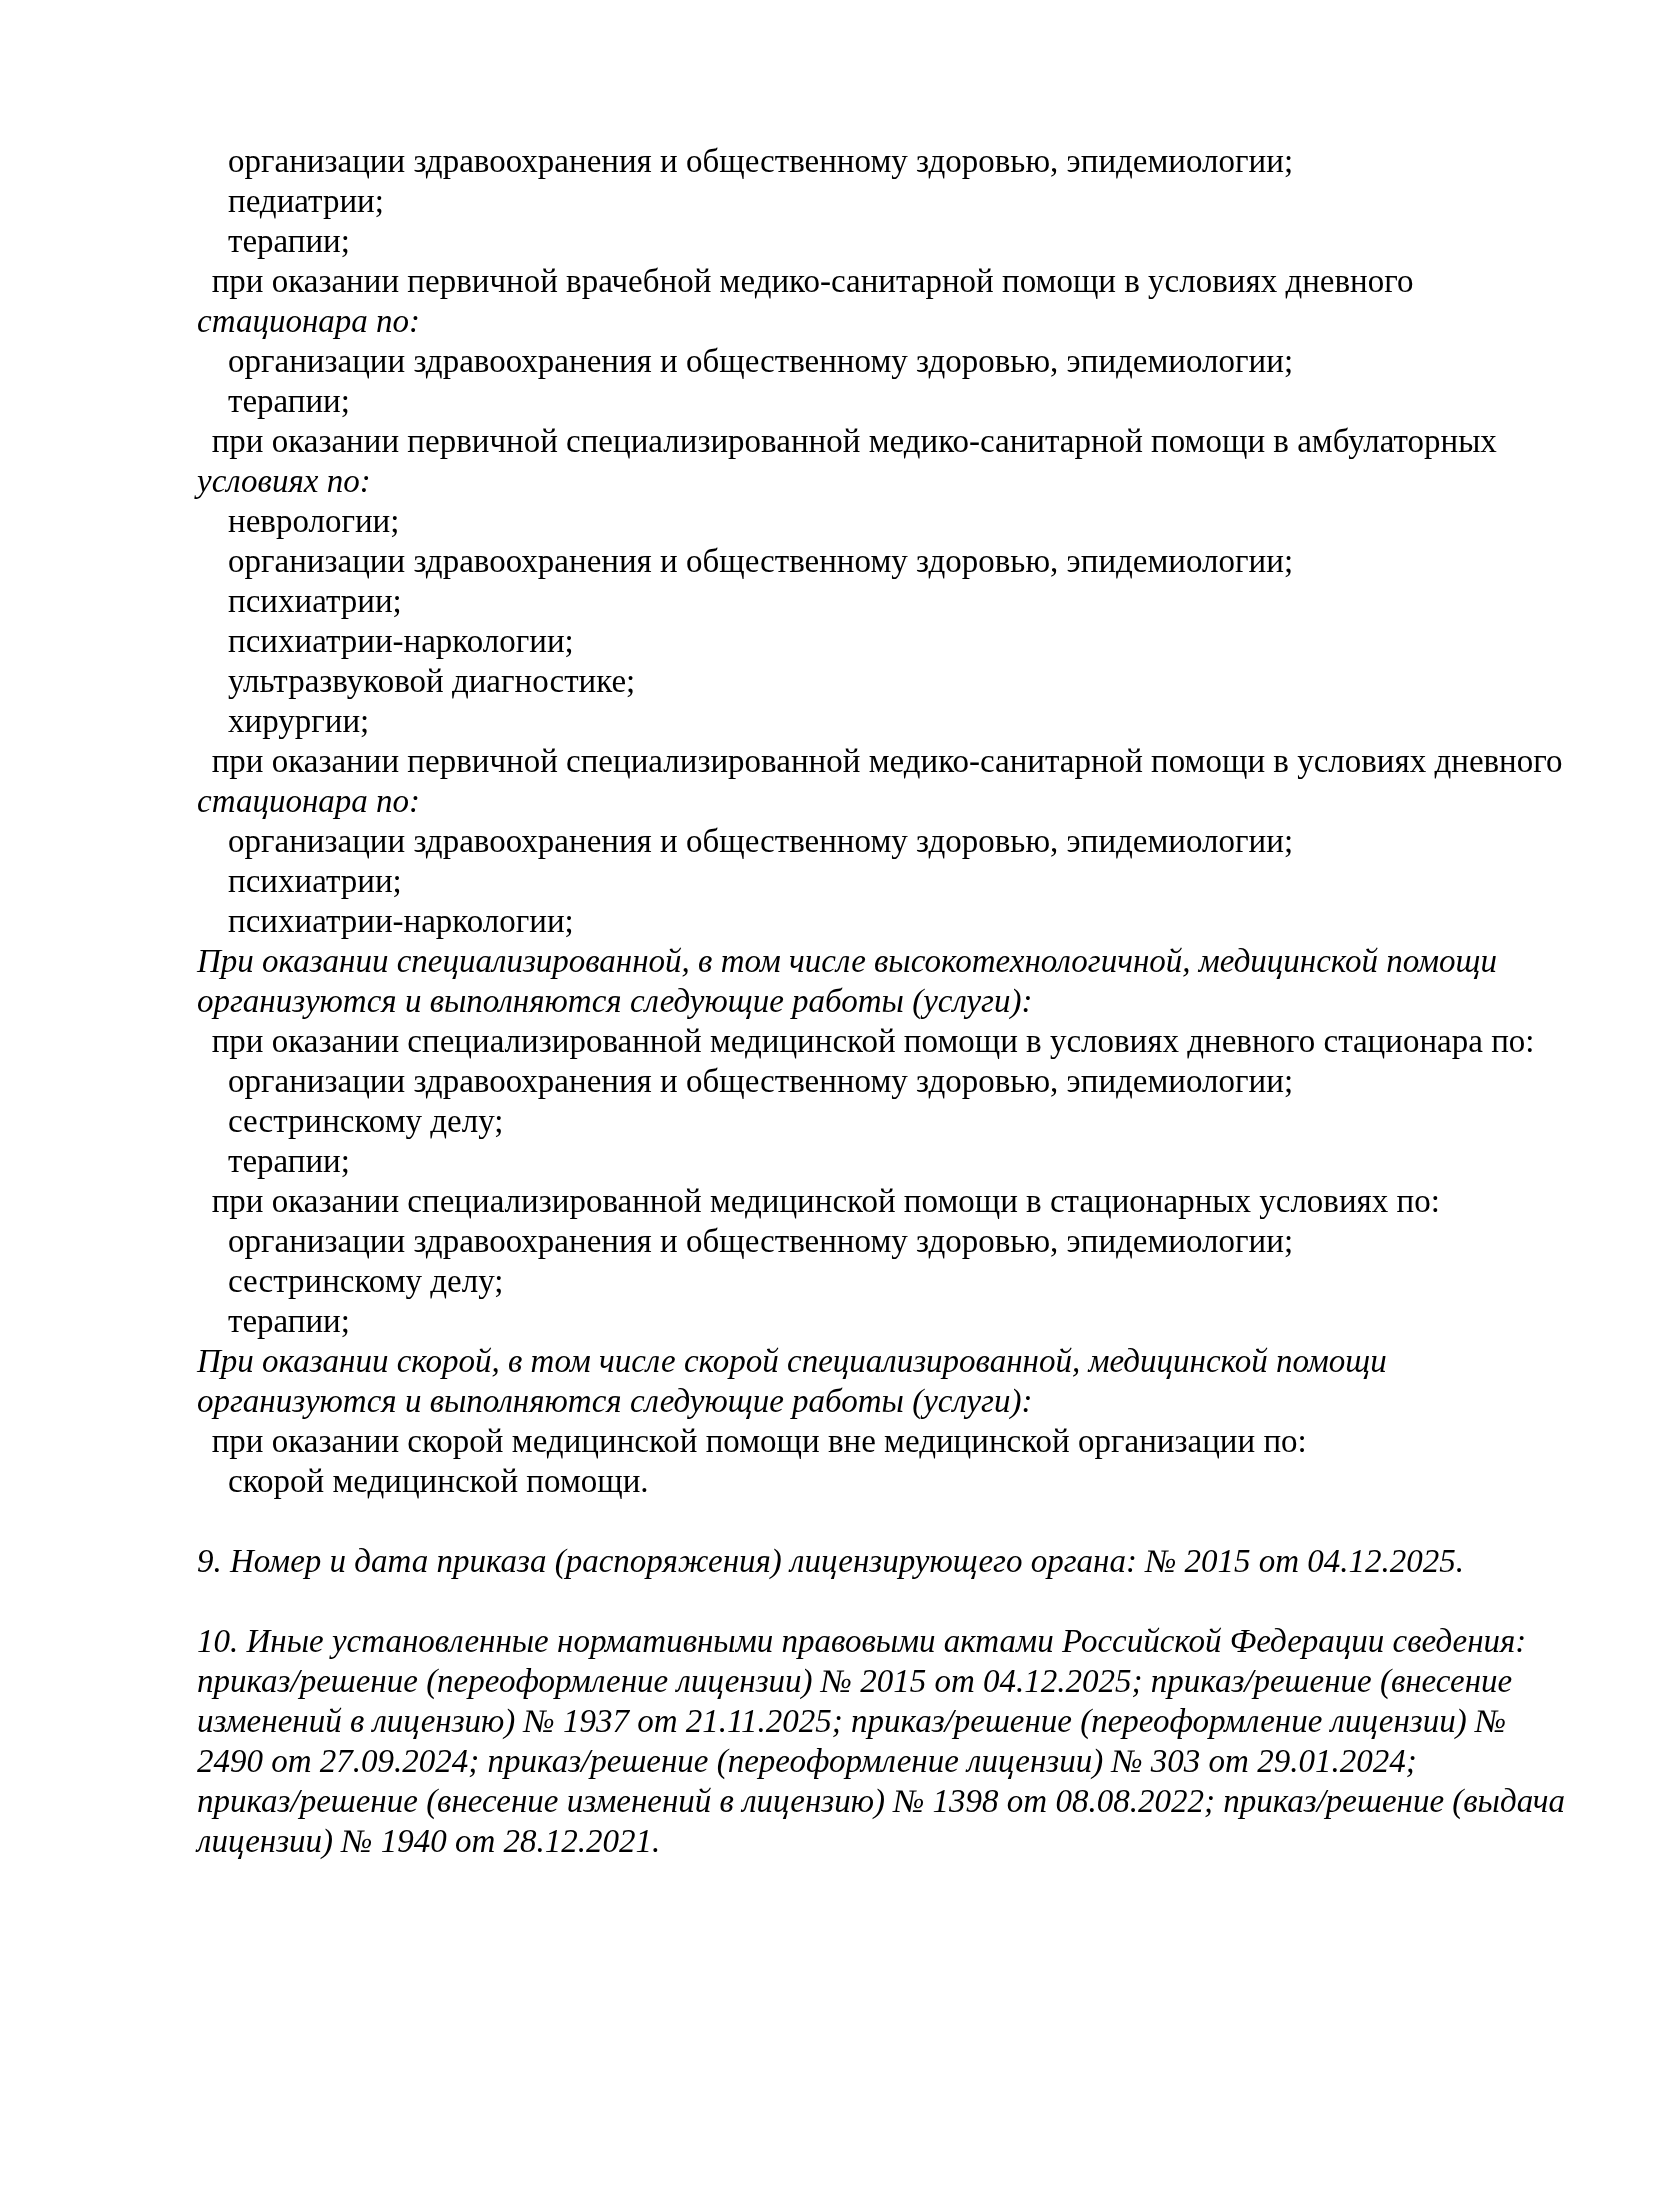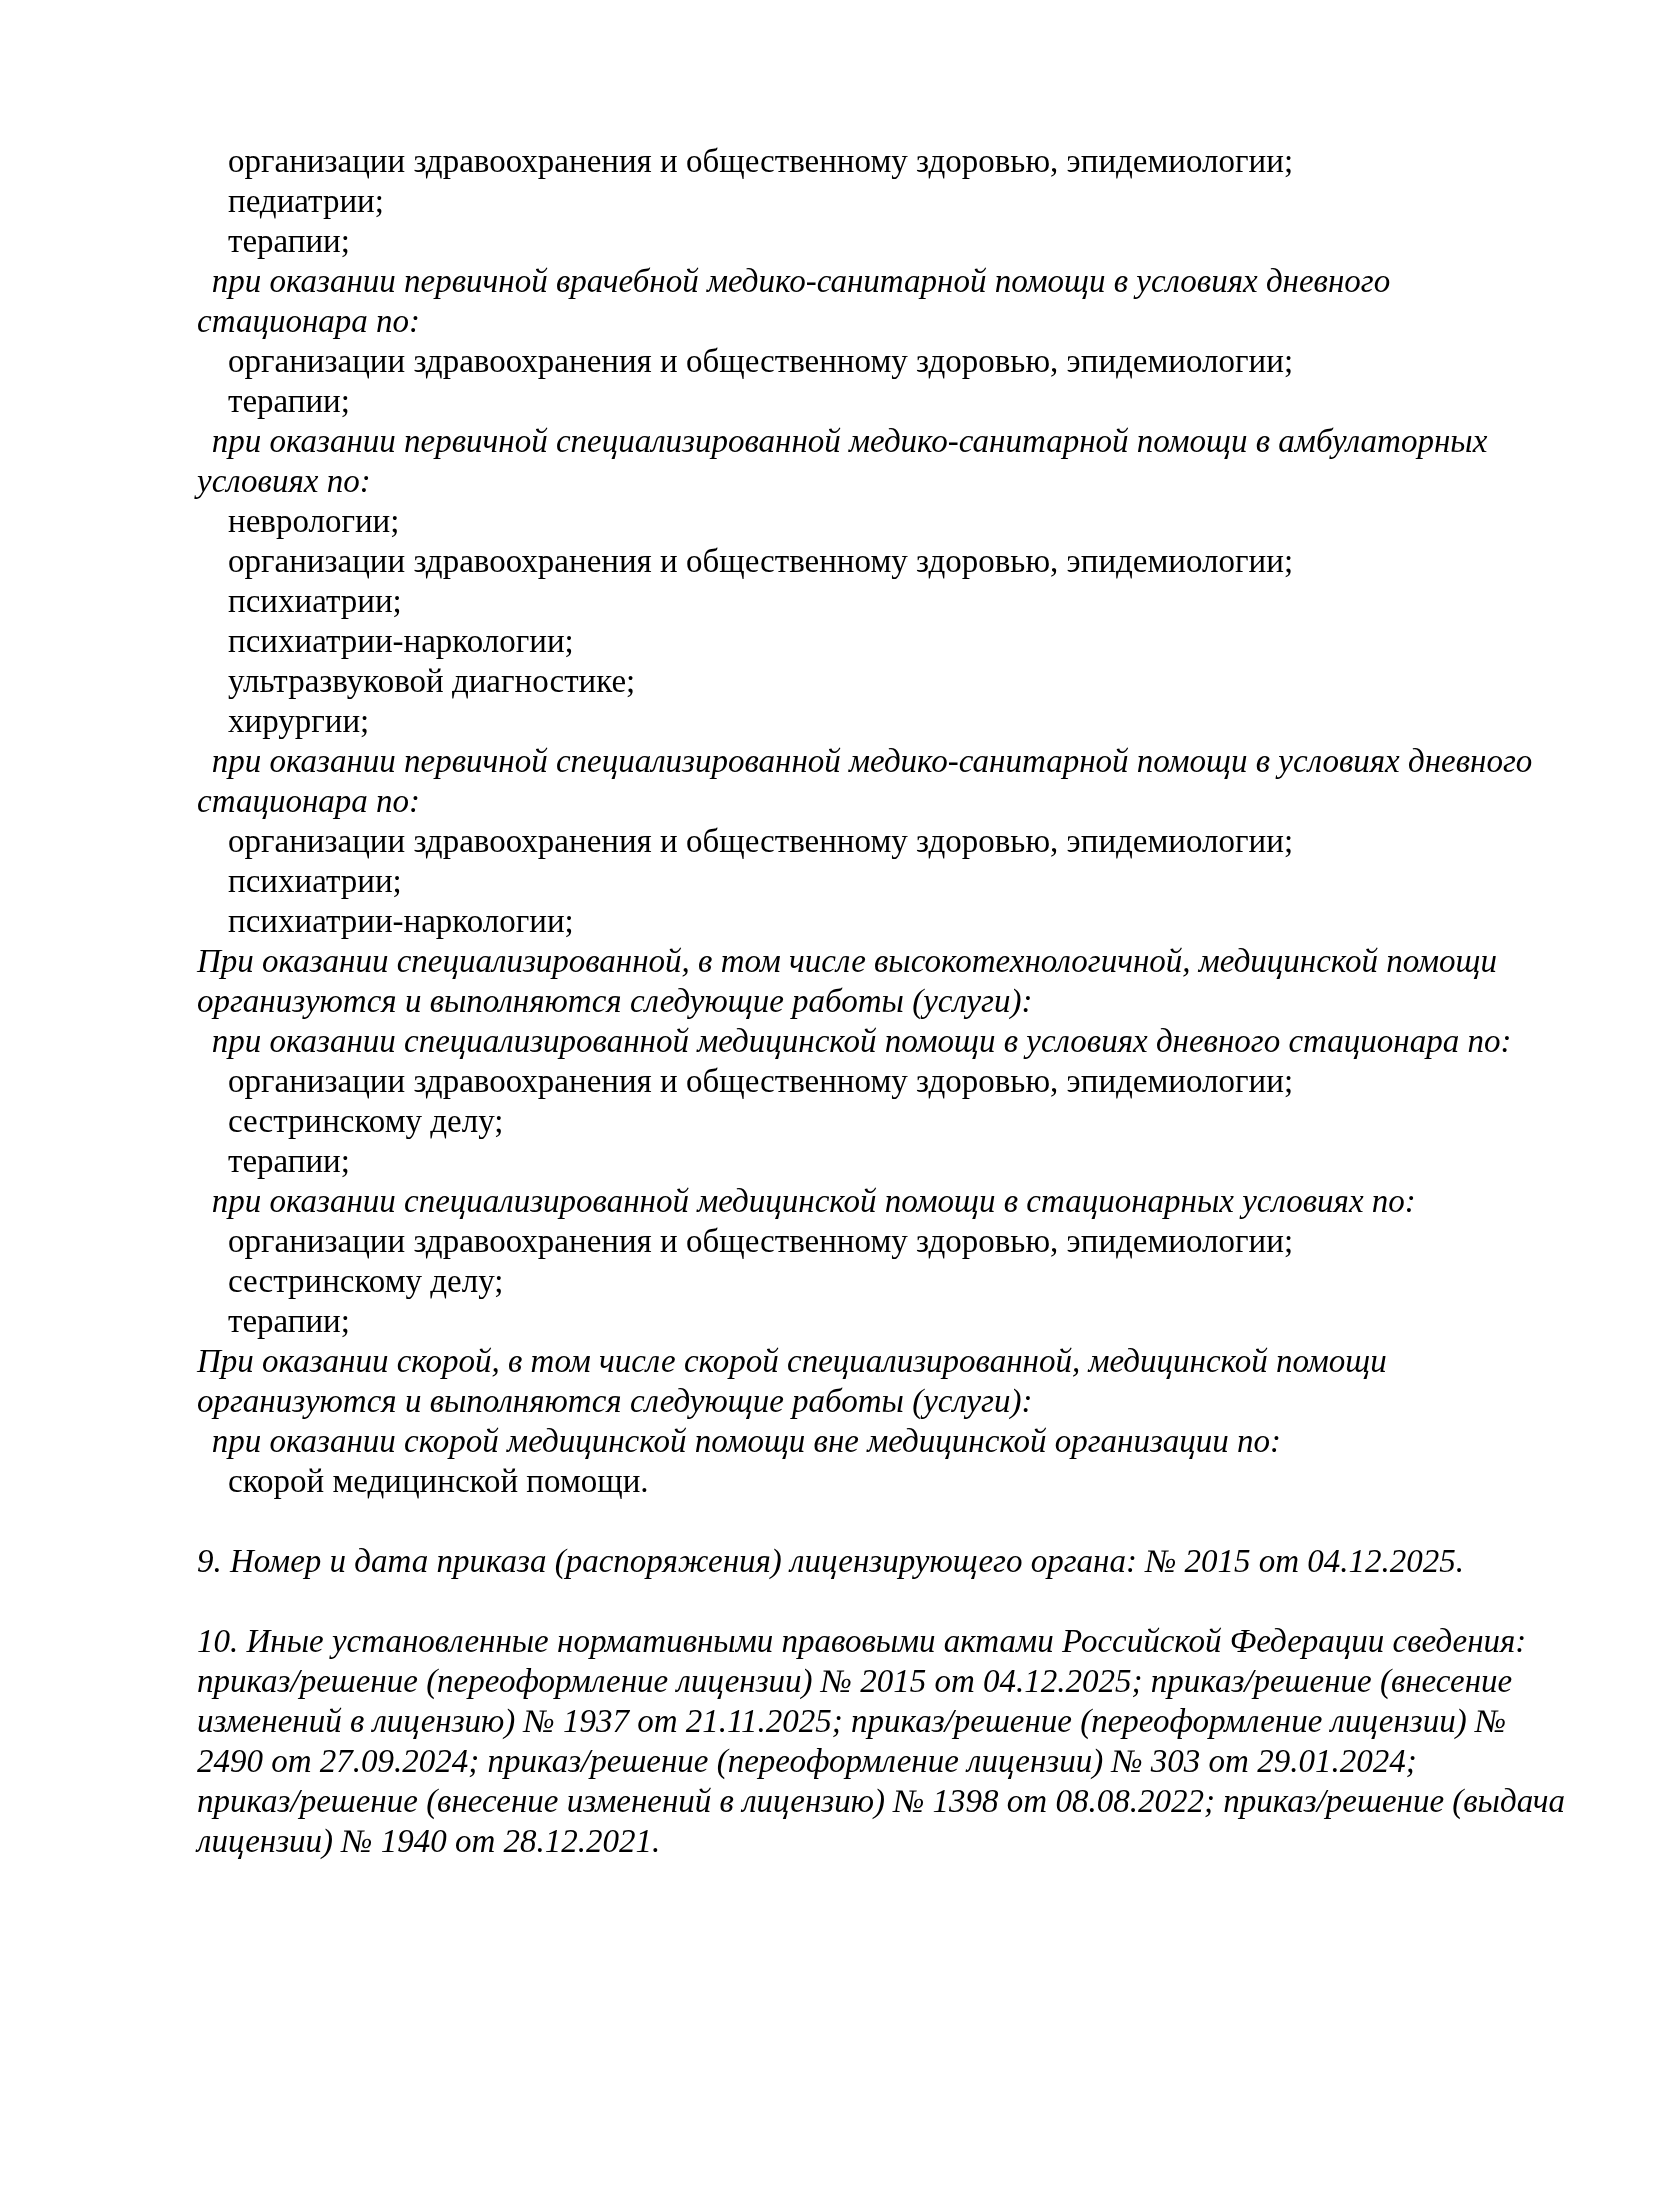--- a/index.html
+++ b/index.html
@@ -20,21 +20,21 @@
     position: absolute;
     left: 197px;
     top: 141px;
     font-size: 33px;
     line-height: 40px;
     white-space: pre;
     text-align: left;
   }
   .line { height: 40px; }
   .i0 { padding-left: 0; font-style: italic; }
-  .i1 { padding-left: 14.7px; font-style: italic; }
+  .i1 { padding-left: 14.7px; }
   .i2 { padding-left: 31px; }
 </style>
 </head>
 <body>
 
 <div class="page">
   <div class="doc-body" id="doc-body"><div class="line i2">организации здравоохранения и общественному здоровью, эпидемиологии;</div><div class="line i2">педиатрии;</div><div class="line i2">терапии;</div><div class="line i1">при оказании первичной врачебной медико-санитарной помощи в условиях дневного</div><div class="line i0">стационара по:</div><div class="line i2">организации здравоохранения и общественному здоровью, эпидемиологии;</div><div class="line i2">терапии;</div><div class="line i1">при оказании первичной специализированной медико-санитарной помощи в амбулаторных</div><div class="line i0">условиях по:</div><div class="line i2">неврологии;</div><div class="line i2">организации здравоохранения и общественному здоровью, эпидемиологии;</div><div class="line i2">психиатрии;</div><div class="line i2">психиатрии-наркологии;</div><div class="line i2">ультразвуковой диагностике;</div><div class="line i2">хирургии;</div><div class="line i1">при оказании первичной специализированной медико-санитарной помощи в условиях дневного</div><div class="line i0">стационара по:</div><div class="line i2">организации здравоохранения и общественному здоровью, эпидемиологии;</div><div class="line i2">психиатрии;</div><div class="line i2">психиатрии-наркологии;</div><div class="line i0">При оказании специализированной, в том числе высокотехнологичной, медицинской помощи</div><div class="line i0">организуются и выполняются следующие работы (услуги):</div><div class="line i1">при оказании специализированной медицинской помощи в условиях дневного стационара по:</div><div class="line i2">организации здравоохранения и общественному здоровью, эпидемиологии;</div><div class="line i2">сестринскому делу;</div><div class="line i2">терапии;</div><div class="line i1">при оказании специализированной медицинской помощи в стационарных условиях по:</div><div class="line i2">организации здравоохранения и общественному здоровью, эпидемиологии;</div><div class="line i2">сестринскому делу;</div><div class="line i2">терапии;</div><div class="line i0">При оказании скорой, в том числе скорой специализированной, медицинской помощи</div><div class="line i0">организуются и выполняются следующие работы (услуги):</div><div class="line i1">при оказании скорой медицинской помощи вне медицинской организации по:</div><div class="line i2">скорой медицинской помощи.</div><div class="line i0">&nbsp;</div><div class="line i0">9. Номер и дата приказа (распоряжения) лицензирующего органа: № 2015 от 04.12.2025.</div><div class="line i0">&nbsp;</div><div class="line i0">10. Иные установленные нормативными правовыми актами Российской Федерации сведения:</div><div class="line i0">приказ/решение (переоформление лицензии) № 2015 от 04.12.2025; приказ/решение (внесение</div><div class="line i0">изменений в лицензию) № 1937 от 21.11.2025; приказ/решение (переоформление лицензии) №</div><div class="line i0">2490 от 27.09.2024; приказ/решение (переоформление лицензии) № 303 от 29.01.2024;</div><div class="line i0">приказ/решение (внесение изменений в лицензию) № 1398 от 08.08.2022; приказ/решение (выдача</div><div class="line i0">лицензии) № 1940 от 28.12.2021.</div></div>
 </div>
 
 

